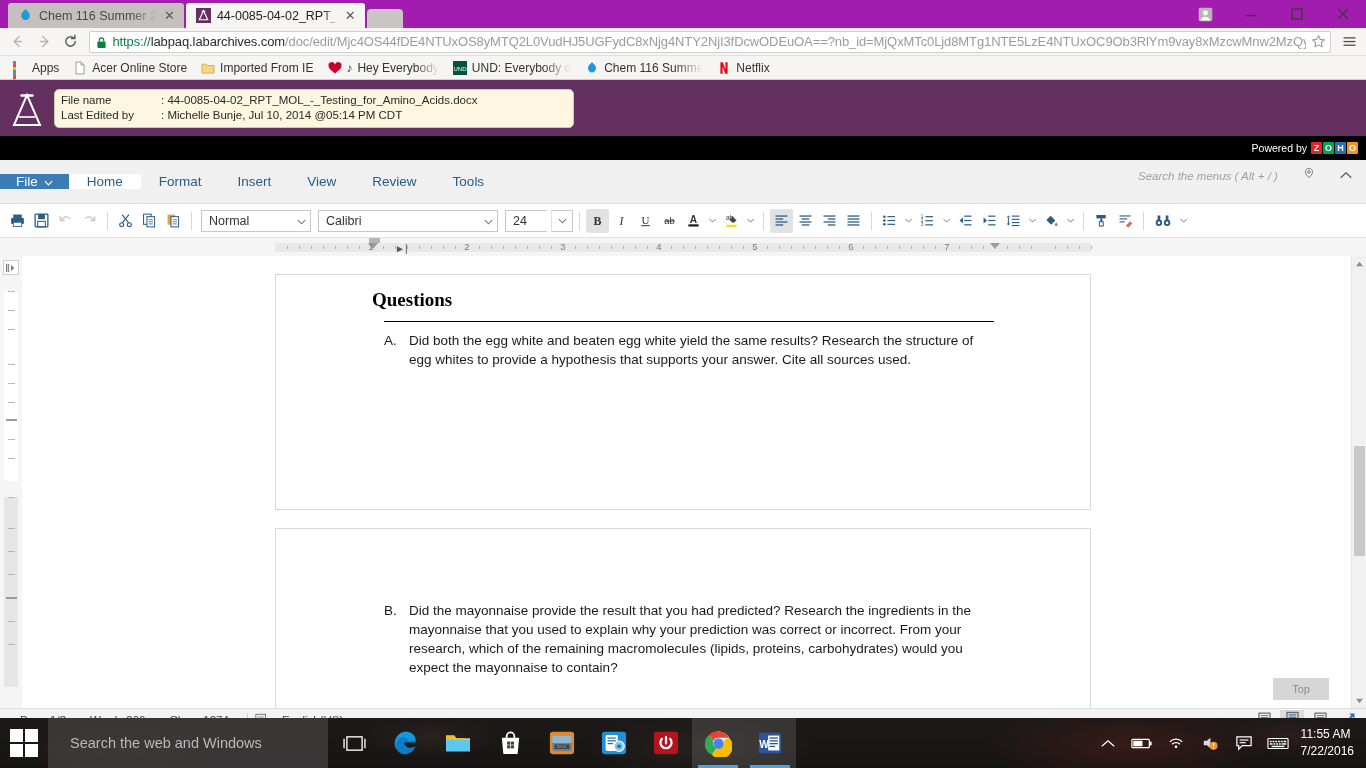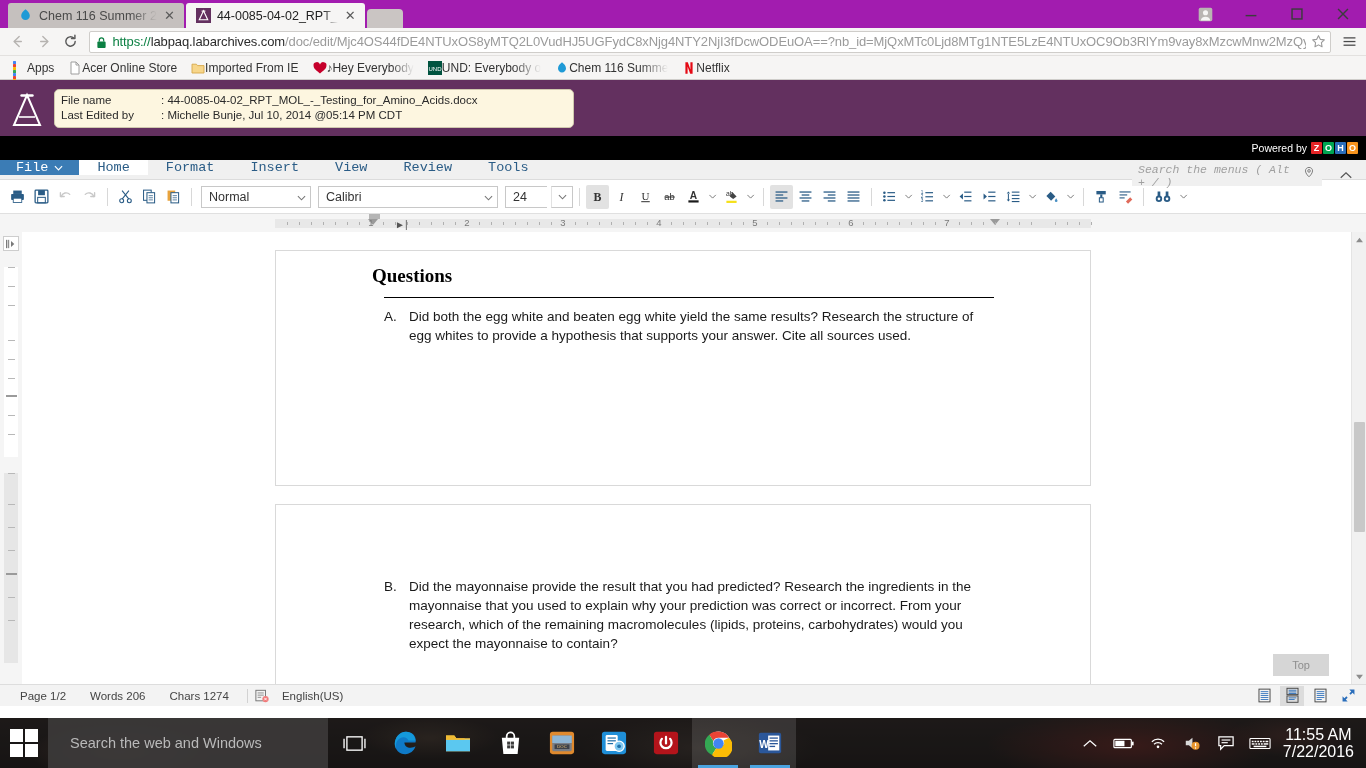--- a/index.html
+++ b/index.html
@@ -72,21 +72,21 @@
   .urltext b { color: #2b2b2b; font-weight: 400; }
   .urltext .scheme { color: #0b8043; }
   .star { flex: none; width: 15px; height: 15px; }
   .menubtn { width: 22px; height: 24px; display:flex; align-items:center; justify-content:center; }
 
   
   .bookmarks {
     height: 24px; background: #f6f5f4; display: flex; align-items: center;
     padding: 0 6px; gap: 0px; border-bottom: 1px solid #cfcdca;
   }
-  .bm { display: flex; align-items: center; padding: 0 7px; height: 22px; font-size: 12px; color: #333; white-space: nowrap; }
+  .bm { display: flex; align-items: center; gap: 5px; padding: 0 7px; height: 22px; font-size: 12px; color: #333; white-space: nowrap; }
   .bm .bmicon { width: 14px; height: 14px; flex: none; display: block; }
   .bm.clipped .bmlabel {
     max-width: 108px; overflow: hidden;
     -webkit-mask-image: linear-gradient(to right, #000 72%, transparent 100%);
             mask-image: linear-gradient(to right, #000 72%, transparent 100%);
   }
   .bm .bmlabel { overflow: hidden; }
   .appsdots { display: grid; grid-template-columns: repeat(3, 3px); grid-gap: 2px; }
   .appsdots i { width: 3px; height: 3px; display: block; border-radius: 0.5px; }
 
@@ -122,22 +122,22 @@
     display: flex; align-items: center; gap: 4px; font-size: 10.5px; color: #fff;
   }
   .zoho { display: flex; align-items: center; gap: 1px; }
   .zoho i {
     width: 11px; height: 12px; display: flex; align-items: center; justify-content: center;
     color: #fff; font-size: 9px; font-weight: 700; font-style: normal; border-radius: 1px;
   }
 
   
   .menubar {
-    height: 20px; background: #f0f0f0; display: flex; align-items: flex-start;
-    border-bottom: 1px solid #dcdcdc; position: relative; font-family: Liberation Mono, monospace;
+    height: 44px; background: #f0f0f0; display: flex; align-items: center;
+    border-bottom: 1px solid #dcdcdc; position: relative;
   }
   .m-file {
     background: #3b7cb5; color: #fff; display: flex; align-items: center; gap: 6px;
     padding: 0 16px; font-size: 13.5px;
   }
   .m-item {
     display: flex; align-items: center; padding: 0 18px; font-size: 13.5px; color: #2a5c86;
   }
   .m-item.active { background: #fff; color: #2a5c86; }
   .menusearch {
@@ -262,21 +262,21 @@
     color: #b9b9b9; font-size: 14.5px;
   }
   .tbapp { width: 52px; height: 50px; display: flex; align-items: center; justify-content: center; position: relative; }
   .tbapp.running::after {
     content: ''; position: absolute; bottom: 0; left: 6px; right: 6px; height: 3px; background: #4aa3df;
   }
   .tbapp.running.lightbg { background: rgba(255,255,255,0.12); }
   .tray { position: absolute; right: 0; height: 50px; display: flex; align-items: center; gap: 0; }
   .trayicon { width: 34px; height: 50px; display:flex; align-items:center; justify-content:center; }
   .clock {
-    color: #fff; font-size: 16px; line-height: 17px; text-align: center;
+    color: #fff; font-size: 12px; line-height: 17px; text-align: left;
     padding: 0 12px 0 6px; white-space: nowrap;
   }
 </style>
 </head>
 <body>
 
 <div class="browser">
 
   <div class="tabstrip">
     <div class="tab inactive">

